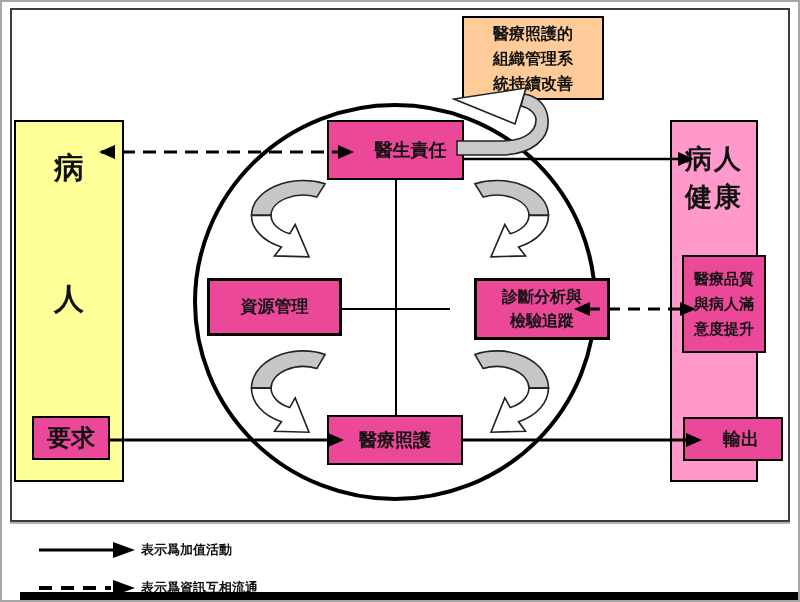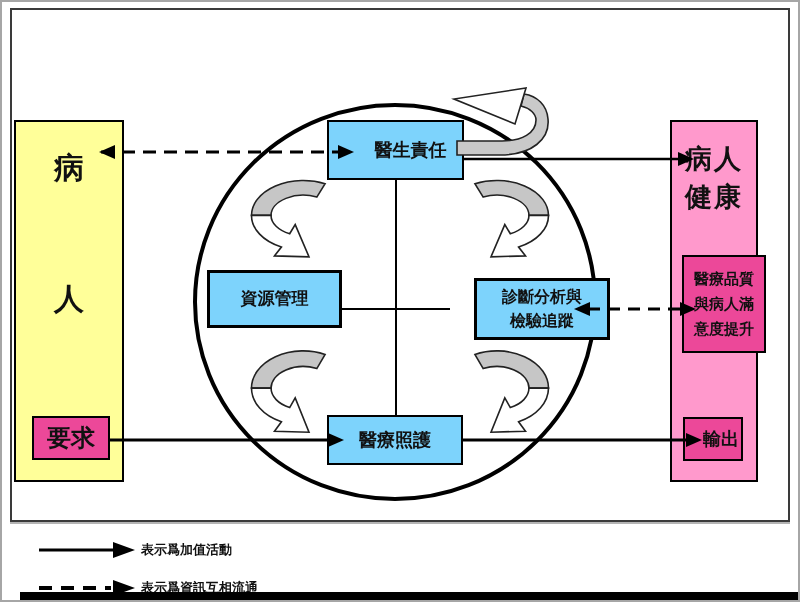--- a/index.html
+++ b/index.html
@@ -14,21 +14,21 @@
     box-shadow:0 2px 0 rgba(140,140,140,.65);
   }
   svg.layer{position:absolute;left:0;top:0;pointer-events:none;}
   #base-layer{z-index:1;}
   #top-layer{z-index:3;}
   .box{
     position:absolute;box-sizing:border-box;display:flex;flex-direction:column;
     align-items:center;justify-content:center;text-align:center;z-index:2;
     line-height:1.45;
   }
-  .gray{background:#7dd3fc;border:2px solid #000;}
+  .gray{background:#ec4899;border:2px solid #000;}
   .thick{border-width:3px;}
   .panel-yellow{background:#ffff99;border:2px solid #000;}
   .panel-pink{background:#ff99cc;border:2px solid #000;}
   .note-orange{background:#ffcc99;border:2px solid #000;font-size:16px;line-height:25px;}
   .white-box{background:#ec4899;border:2px solid #000;}
   .vchar{position:absolute;left:0;right:0;text-align:center;font-size:30px;}
   .ptitle{font-size:27px;letter-spacing:2px;line-height:38px;}
   .legend-row{position:absolute;height:22px;display:flex;align-items:center;z-index:2;}
   .legend-row span{font-size:13px;margin-left:4px;}
   #bottom-bar{position:absolute;left:18px;right:0;bottom:0;height:8px;background:#000;z-index:4;}
@@ -56,29 +56,34 @@
 
   <div class="box panel-pink" style="left:668px;top:118px;width:88px;height:362px;justify-content:flex-start;padding-top:18px;">
     <div class="ptitle">病人</div>
     <div class="ptitle">健康</div>
   </div>
   <div class="box white-box" style="left:680px;top:253px;width:84px;height:98px;font-size:15px;line-height:25px;">
     <div>醫療品質</div>
     <div>與病人滿</div>
     <div>意度提升</div>
   </div>
-  <div class="box white-box" style="left:681px;top:415px;width:60px;height:44px;font-size:18px;padding-left:16px;">
+  <div class="box white-box" style="left:681px;top:415px;width:100px;height:44px;font-size:18px;padding-left:16px;">
     <span>輸出</span>
   </div>
 
+  <div class="box note-orange" style="left:460px;top:14px;width:142px;height:84px;">
+    <div>醫療照護的</div>
+    <div>組織管理系</div>
+    <div>統持續改善</div>
+  </div>
 
   <div class="box gray" style="left:325px;top:118px;width:137px;height:60px;font-size:18px;padding-left:30px;">
     <span>醫生責任</span>
   </div>
-  <div class="box gray thick" style="left:205px;top:268px;width:135px;height:58px;font-size:17px;">
+  <div class="box gray thick" style="left:205px;top:276px;width:135px;height:58px;font-size:17px;">
     <span>資源管理</span>
   </div>
   <div class="box gray thick" style="left:472px;top:276px;width:136px;height:62px;font-size:16px;line-height:24px;">
     <div>診斷分析與</div>
     <div>檢驗追蹤</div>
   </div>
   <div class="box gray" style="left:325px;top:413px;width:136px;height:50px;font-size:18px;">
     <span>醫療照護</span>
   </div>
 

